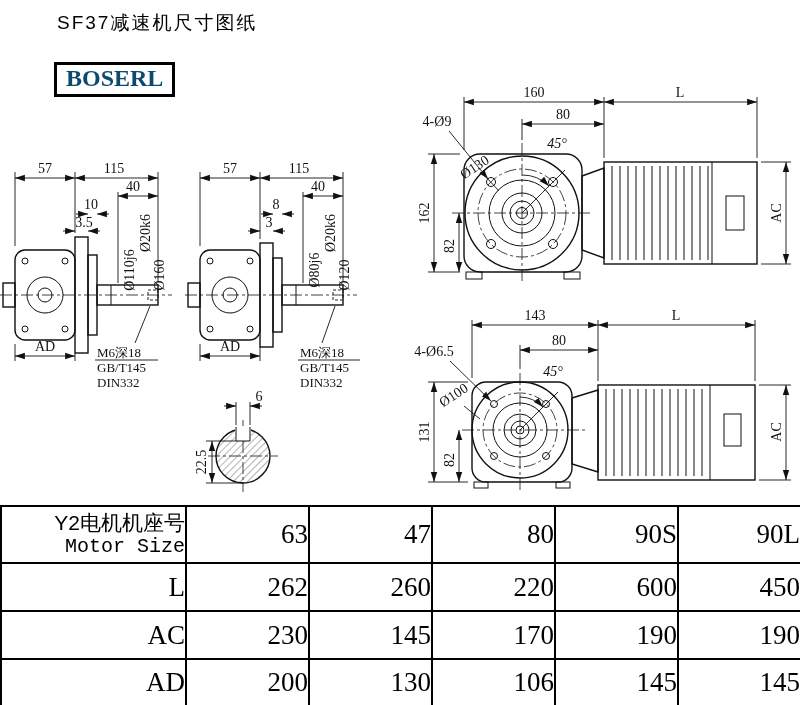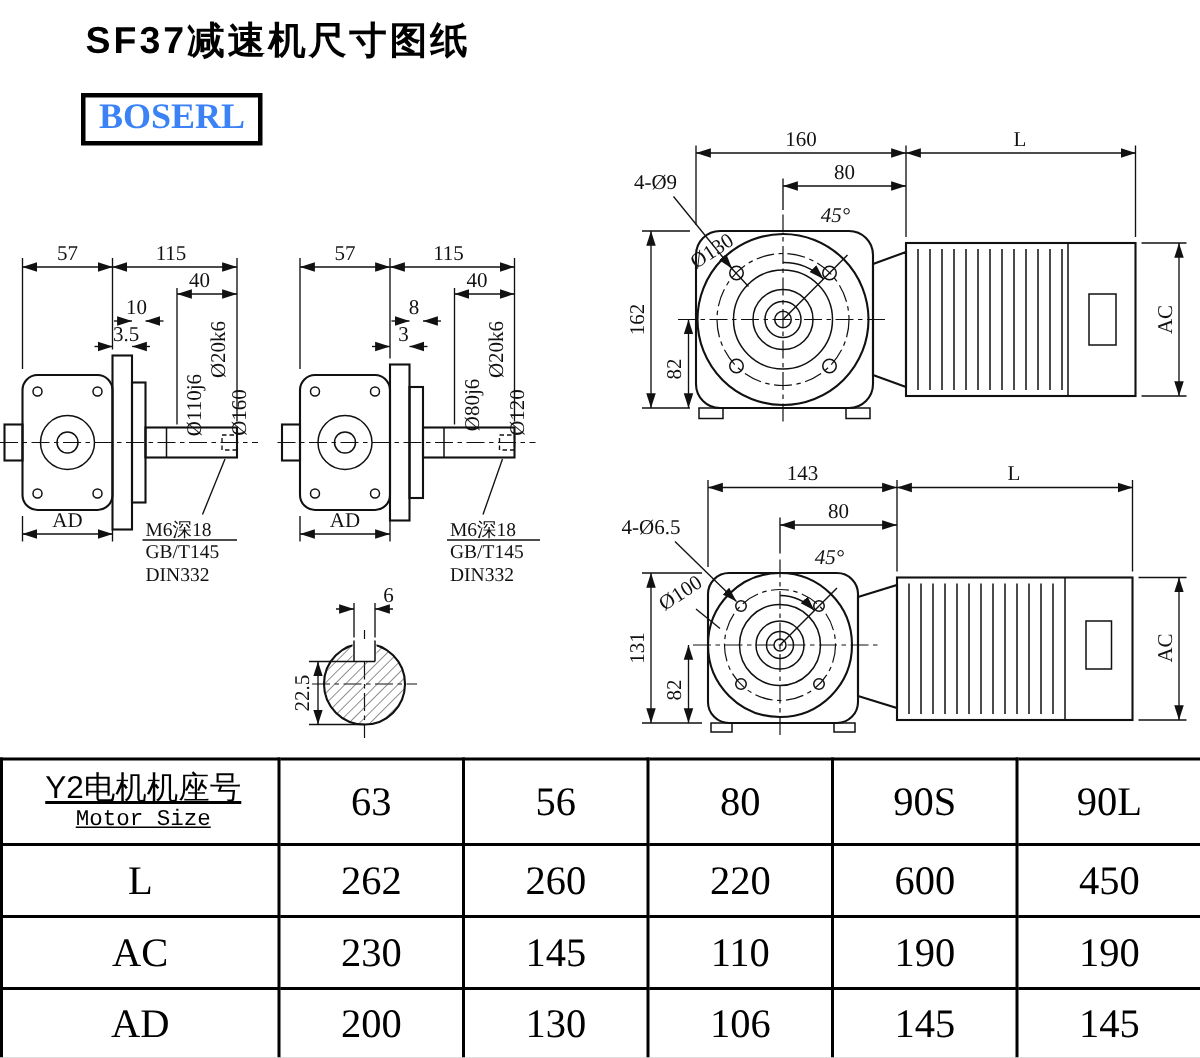--- a/index.html
+++ b/index.html
@@ -1,38 +1,38 @@
 <!DOCTYPE html>
 <html><head>
 <meta charset="utf-8">
 <style>
   html,body{margin:0;padding:0;background:#fff;}
   .page{position:relative;width:800px;height:705px;background:#fff;overflow:hidden;
         font-family:"Liberation Sans",sans-serif;color:#000;}
-  .title{position:absolute;left:57px;top:10px;font-size:25px;font-weight:bold;
+  .title{position:absolute;left:57px;top:10px;font-size:19px;font-weight:normal;
          letter-spacing:2px;font-family:"Liberation Sans",sans-serif;}
   .brand{position:absolute;left:54px;top:62px;display:inline-block;border:3px solid #000;
          padding:0 9px 2px 9px;font-family:"Liberation Serif",serif;font-weight:bold;
-         font-size:24px;color:#3b82f6;background:#fff;}
+         font-size:24px;color:#0c4a6e;background:#fff;}
   svg{position:absolute;left:0;top:0;}
   .ol{fill:none;stroke:#111;stroke-width:1.4;}
   .ol2{fill:none;stroke:#111;stroke-width:1;}
   .dl{fill:none;stroke:#111;stroke-width:0.9;}
   .cl{fill:none;stroke:#111;stroke-width:0.8;stroke-dasharray:12 3 3 3;}
   .dsh{fill:none;stroke:#111;stroke-width:0.9;stroke-dasharray:3 2;}
   .dim{font:14px "Liberation Serif",serif;fill:#111;text-anchor:middle;}
   .it{font-style:italic;}
   .note{font:13px "Liberation Serif",serif;fill:#111;text-anchor:start;}
   .dim-table{position:absolute;left:0;top:505px;width:800px;height:200px;
              border-collapse:collapse;table-layout:fixed;background:#fff;}
-  .dim-table td{border:2px solid #000;text-align:center;vertical-align:middle;
+  .dim-table td{border:2px solid #000;text-align:right;vertical-align:middle;
                 font-family:"Liberation Serif",serif;font-size:27px;padding:0;}
-  .lbl-cell{text-align:left;padding-left:4px !important;text-decoration:underline;}
+  .lbl-cell{text-align:left;padding-left:4px !important;}
   .cn{font-size:21px;font-family:"Liberation Sans",sans-serif;line-height:1.15;}
-  .en{font-size:15px;font-family:"Liberation Mono",monospace;line-height:1.15;}
+  .en{font-size:20px;font-family:"Liberation Mono",monospace;line-height:1.15;}
   .rowlbl{font-size:26px;}
 </style>
 </head>
 <body>
 
 <div class="page">
 
   <div class="title">SF37减速机尺寸图纸</div>
   <div class="brand">
     <span>BOSERL</span>
@@ -273,38 +273,38 @@
         <col style="width:123px">
         <col style="width:123px">
     </colgroup>
     <tbody>
         <tr style="height:57px">
       <td class="lbl-cell">
         <div class="cn">Y2电机机座号</div>
         <div class="en">Motor Size</div>
       </td>
       <td>63</td>
-      <td>56</td>
+      <td>47</td>
       <td>80</td>
       <td>90S</td>
       <td>90L</td>
     </tr>
     <tr style="height:48px">
       <td class="rowlbl">L</td>
       <td>262</td>
       <td>260</td>
       <td>220</td>
       <td>600</td>
       <td>450</td>
     </tr>
     <tr style="height:48px">
       <td class="rowlbl">AC</td>
       <td>230</td>
       <td>145</td>
-      <td>110</td>
+      <td>170</td>
       <td>190</td>
       <td>190</td>
     </tr>
     <tr style="height:47px">
       <td class="rowlbl">AD</td>
       <td>200</td>
       <td>130</td>
       <td>106</td>
       <td>145</td>
       <td>145</td>

